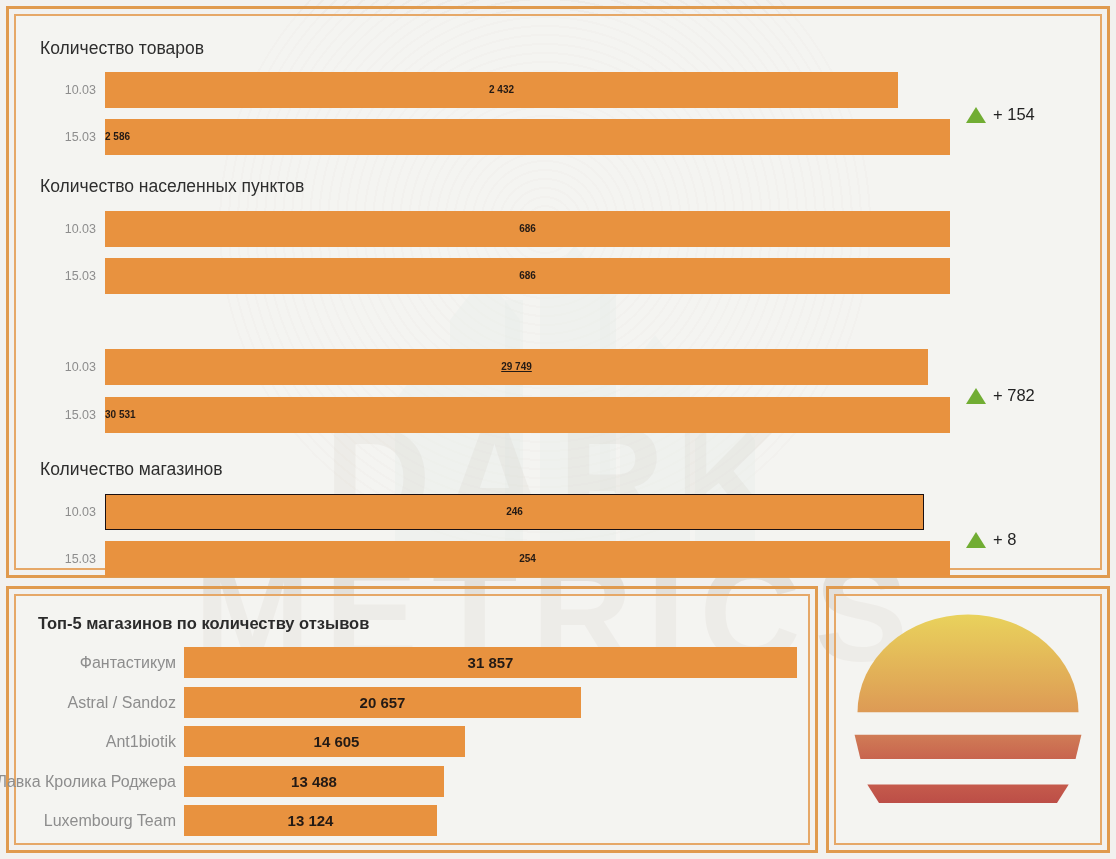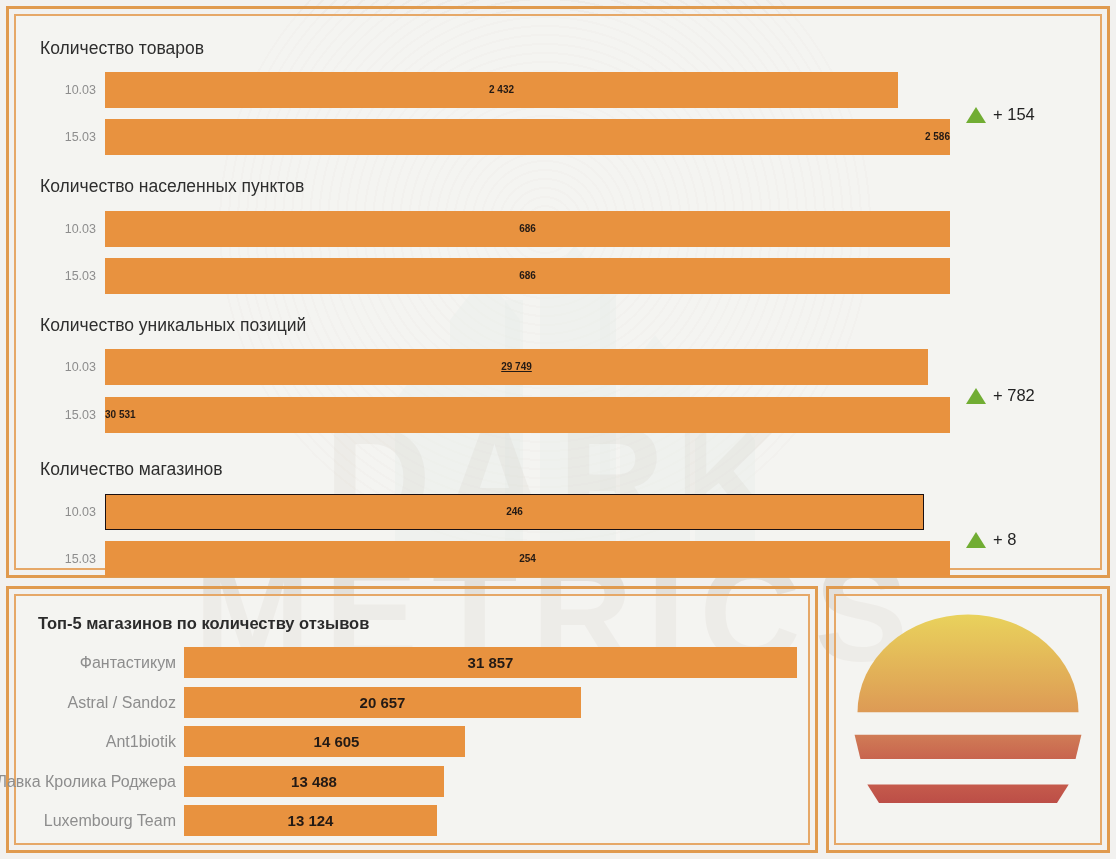--- a/index.html
+++ b/index.html
@@ -137,38 +137,37 @@
       <div class="content" id="top-content">
           <div class="sec-title" style="top: 22px;">Количество товаров</div>
           <div class="row" style="left: 89px; top: 56px; width: 793px;">
             <div class="row-label">10.03</div>
             <div class="bar" style="width: 793px;"></div>
             <div class="bar-val" style="left: 0px; width: 793px; text-align: center;">2 432</div>
           </div>
           <div class="row" style="left: 89px; top: 103px; width: 845px;">
             <div class="row-label">15.03</div>
             <div class="bar" style="width: 845px;"></div>
-            <div class="bar-val" style="left: 0px; width: 845px; text-align: right;">2 586</div>
+            <div class="bar-val" style="left: 0px; width: 845px; text-align: left;">2 586</div>
           </div>
           <div class="delta" style="left: 950px; top: 89px;">
             <div class="tri" style="border-bottom-color: rgb(113, 173, 51);"></div>
             <div class="delta-txt">+ 154</div>
           </div>
           <div class="sec-title" style="top: 160px;">Количество населенных пунктов</div>
           <div class="row" style="left: 89px; top: 195px; width: 845px;">
             <div class="row-label">10.03</div>
             <div class="bar" style="width: 845px;"></div>
             <div class="bar-val" style="left: 0px; width: 845px; text-align: center;">686</div>
           </div>
           <div class="row" style="left: 89px; top: 242px; width: 845px;">
             <div class="row-label">15.03</div>
             <div class="bar" style="width: 845px;"></div>
             <div class="bar-val" style="left: 0px; width: 845px; text-align: center;">686</div>
           </div>
-          <div class="sec-title" style="top: 299px;">Количество уникальных позиций</div>
           <div class="row" style="left: 89px; top: 333px; width: 823px;">
             <div class="row-label">10.03</div>
             <div class="bar" style="width: 823px;"></div>
             <div class="bar-val" style="left: 0px; width: 823px; text-align: center; text-decoration: underline;">29 749</div>
           </div>
           <div class="row" style="left: 89px; top: 381px; width: 845px;">
             <div class="row-label">15.03</div>
             <div class="bar" style="width: 845px;"></div>
             <div class="bar-val" style="left: 0px; width: 845px; ">30 531</div>
           </div>

